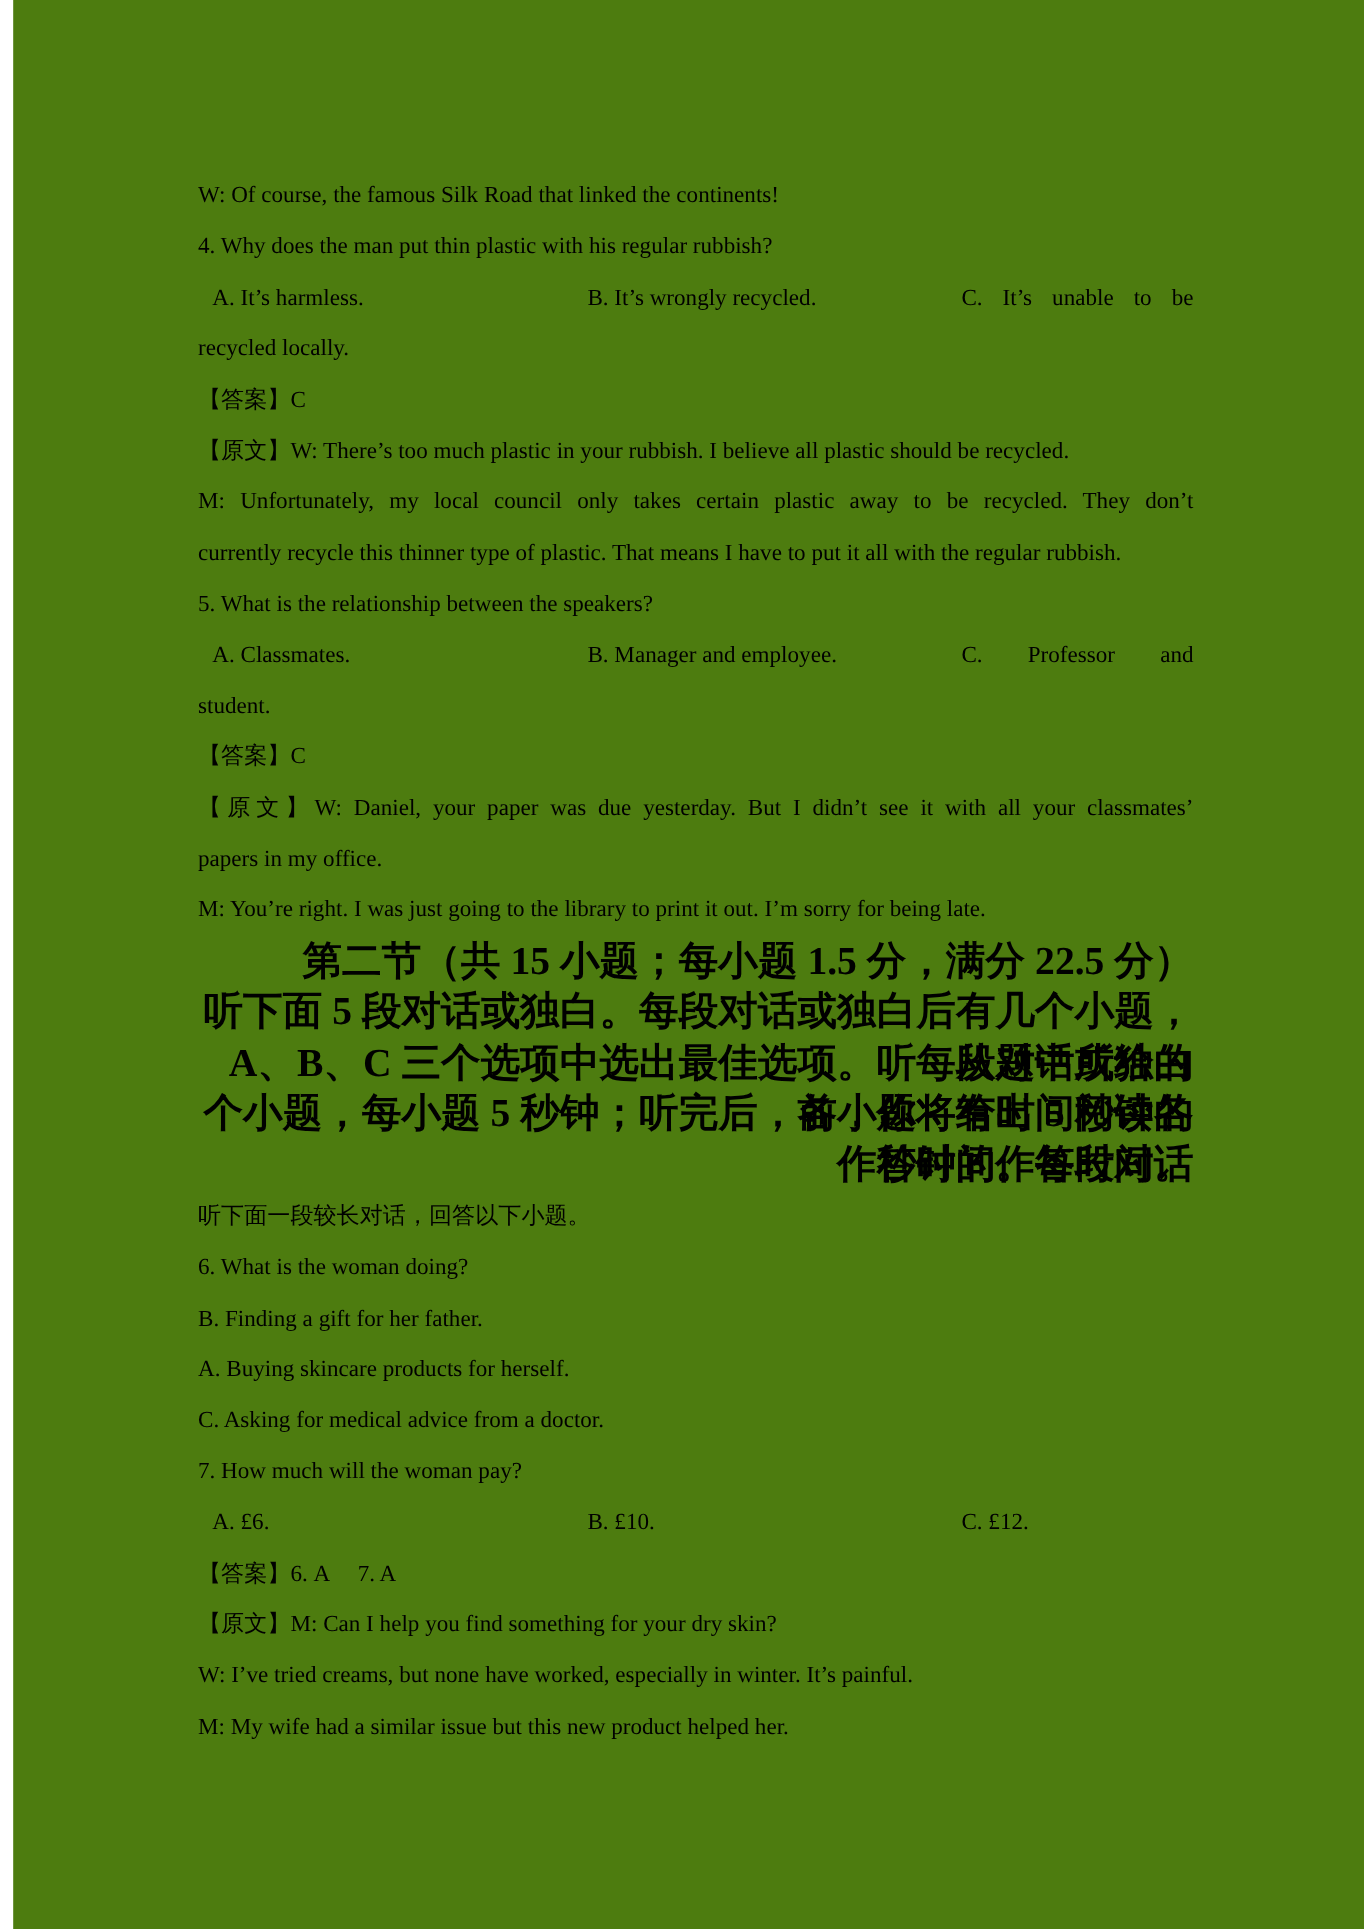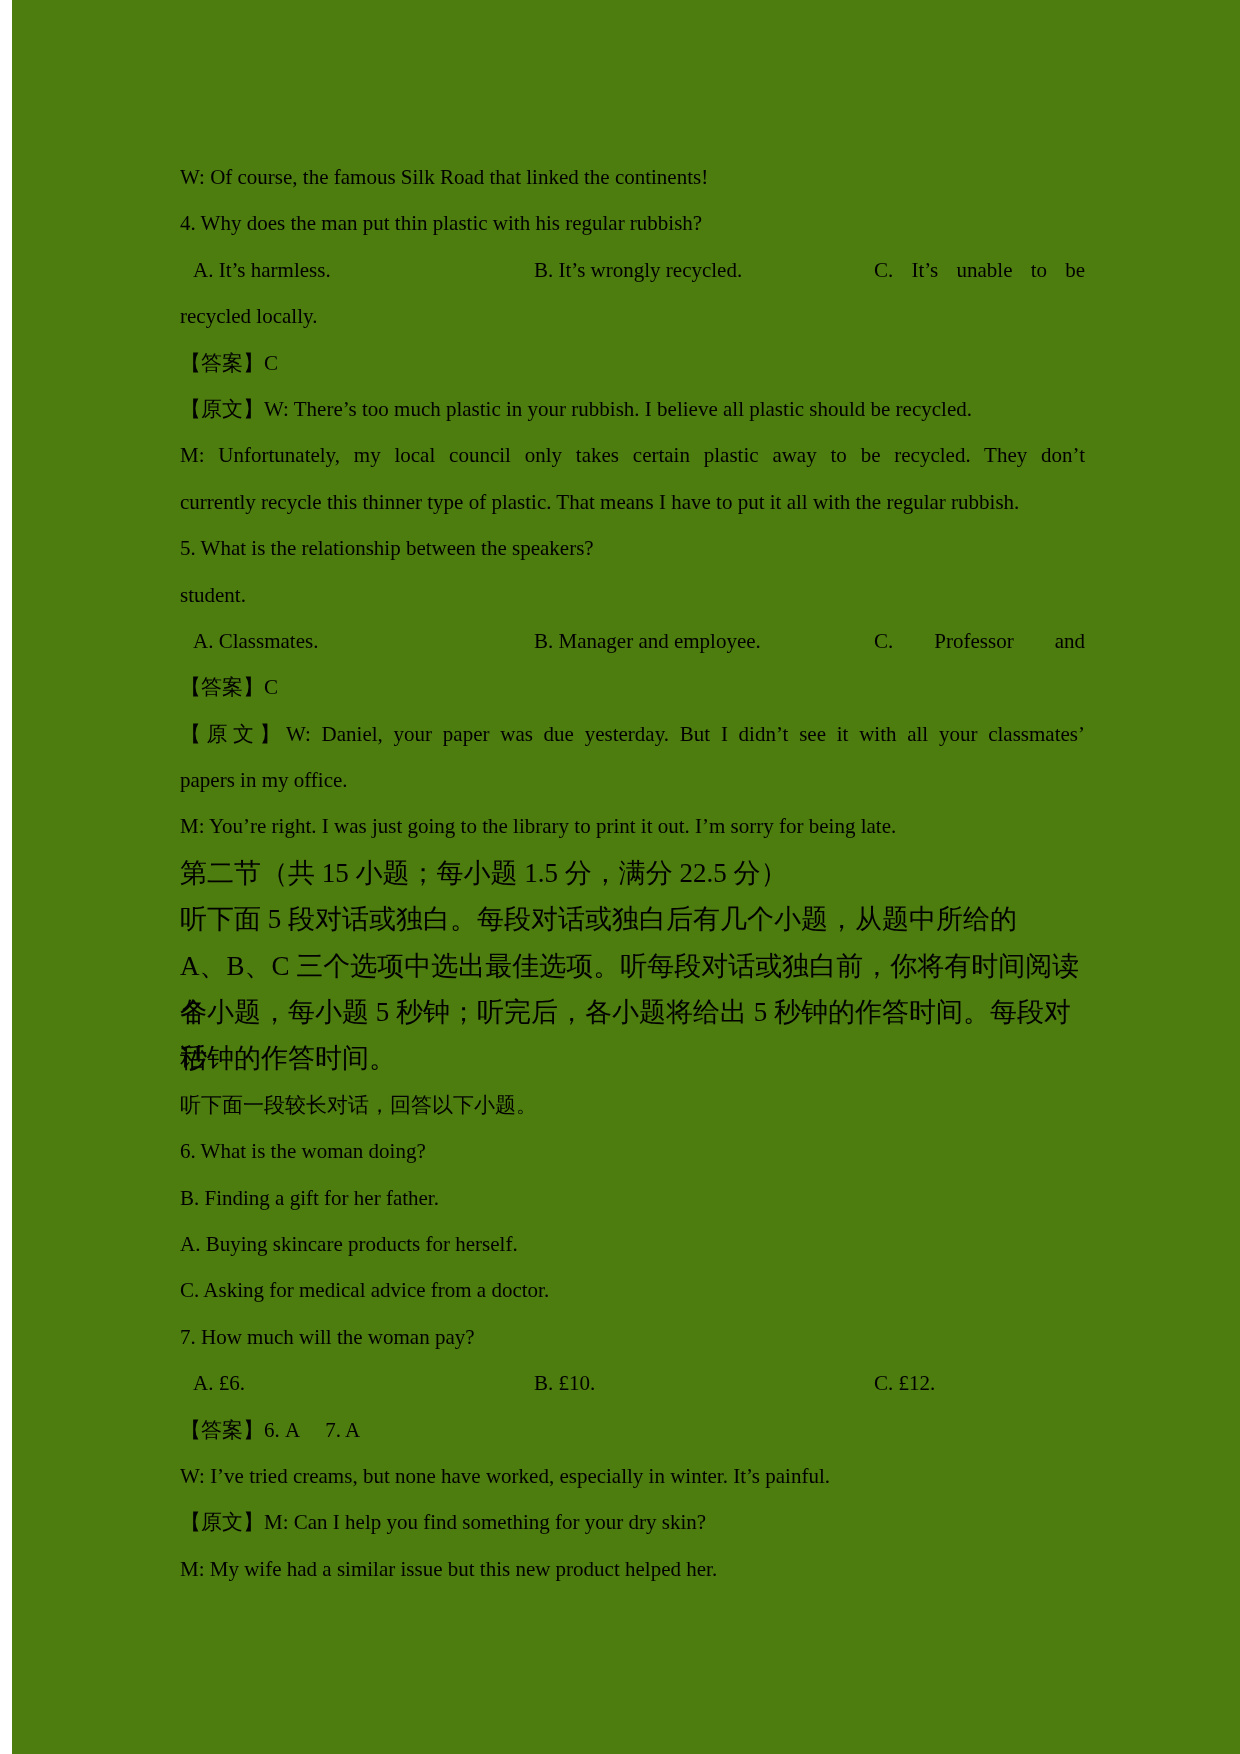--- a/index.html
+++ b/index.html
@@ -37,22 +37,23 @@
   .opt-a { left: 13px; }
   .opt-b { left: 354px; }
   .opt-c { left: 694px; width: 211px; }
   .opt-c.cj {
     white-space: normal;
     text-align: justify;
     text-align-last: justify;
   }
   
   .cjk-bold {
-    font-weight: 400;
-    font-size: 27px;
+    font-weight: 700;
+    font-size: 36px;
+    text-align: right;
   }
 </style>
 </head>
 <body>
 
 <div class="page">
   <div class="content">
 
     <div class="ln">W: Of course, the famous Silk Road that linked the continents!</div>
     <div class="ln">4. Why does the man put thin plastic with his regular rubbish?</div>
@@ -63,27 +64,27 @@
       <span class="opt opt-c cj">C. It’s unable to be</span>
     </div>
 
     <div class="ln">recycled locally.</div>
     <div class="ln">【答案】C</div>
     <div class="ln">【原文】W: There’s too much plastic in your rubbish. I believe all plastic should be recycled.</div>
     <div class="ln just">M: Unfortunately, my local council only takes certain plastic away to be recycled. They don’t</div>
     <div class="ln">currently recycle this thinner type of plastic. That means I have to put it all with the regular rubbish.</div>
     <div class="ln">5. What is the relationship between the speakers?</div>
 
-    <div class="ln">student.</div>
-
     <div class="ln opts">
       <span class="opt opt-a">A. Classmates.</span>
       <span class="opt opt-b">B. Manager and employee.</span>
       <span class="opt opt-c cj">C. Professor and</span>
     </div>
+
+    <div class="ln">student.</div>
     <div class="ln">【答案】C</div>
     <div class="ln just">【原文】W: Daniel, your paper was due yesterday. But I didn’t see it with all your classmates’</div>
     <div class="ln">papers in my office.</div>
     <div class="ln">M: You’re right. I was just going to the library to print it out. I’m sorry for being late.</div>
 
     <div class="ln cjk-bold">第二节（共 15 小题；每小题 1.5 分，满分 22.5 分）</div>
     <div class="ln cjk-bold">听下面 5 段对话或独白。每段对话或独白后有几个小题，从题中所给的</div>
     <div class="ln cjk-bold">A、B、C 三个选项中选出最佳选项。听每段对话或独白前，你将有时间阅读各</div>
     <div class="ln cjk-bold">个小题，每小题 5 秒钟；听完后，各小题将给出 5 秒钟的作答时间。每段对话</div>
     <div class="ln cjk-bold">秒钟的作答时间。</div>
@@ -95,18 +96,18 @@
     <div class="ln">C. Asking for medical advice from a doctor.</div>
     <div class="ln">7. How much will the woman pay?</div>
 
     <div class="ln opts">
       <span class="opt opt-a">A. £6.</span>
       <span class="opt opt-b">B. £10.</span>
       <span class="opt opt-c">C. £12.</span>
     </div>
 
     <div class="ln">【答案】6. A　 7. A</div>
+    <div class="ln">【原文】M: Can I help you find something for your dry skin?</div>
     <div class="ln">W: I’ve tried creams, but none have worked, especially in winter. It’s painful.</div>
-    <div class="ln">【原文】M: Can I help you find something for your dry skin?</div>
     <div class="ln">M: My wife had a similar issue but this new product helped her.</div>
 
   </div>
 </div>
 
 </body></html>

